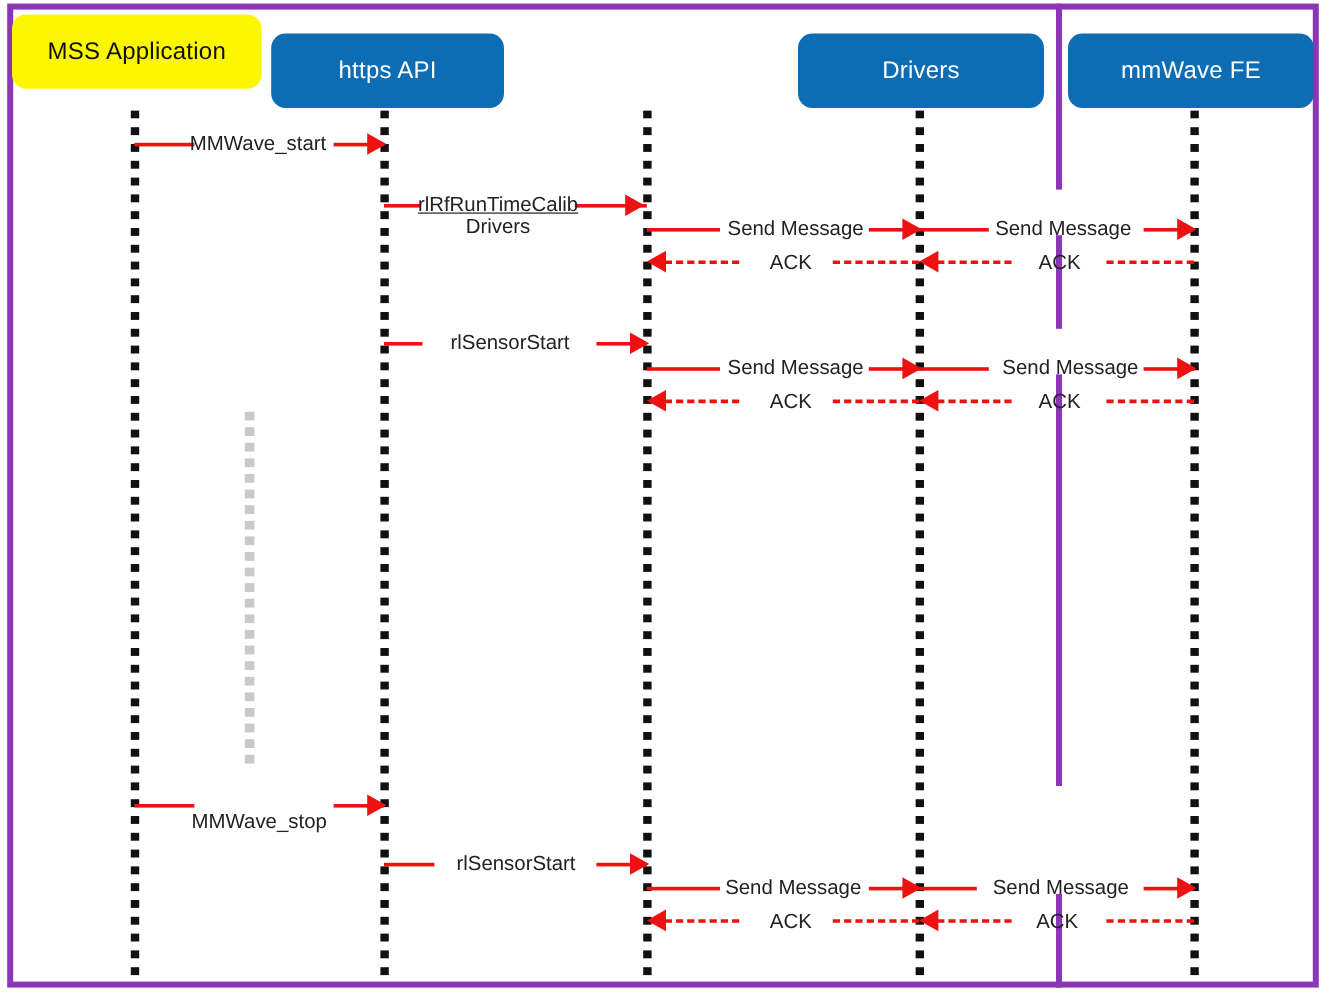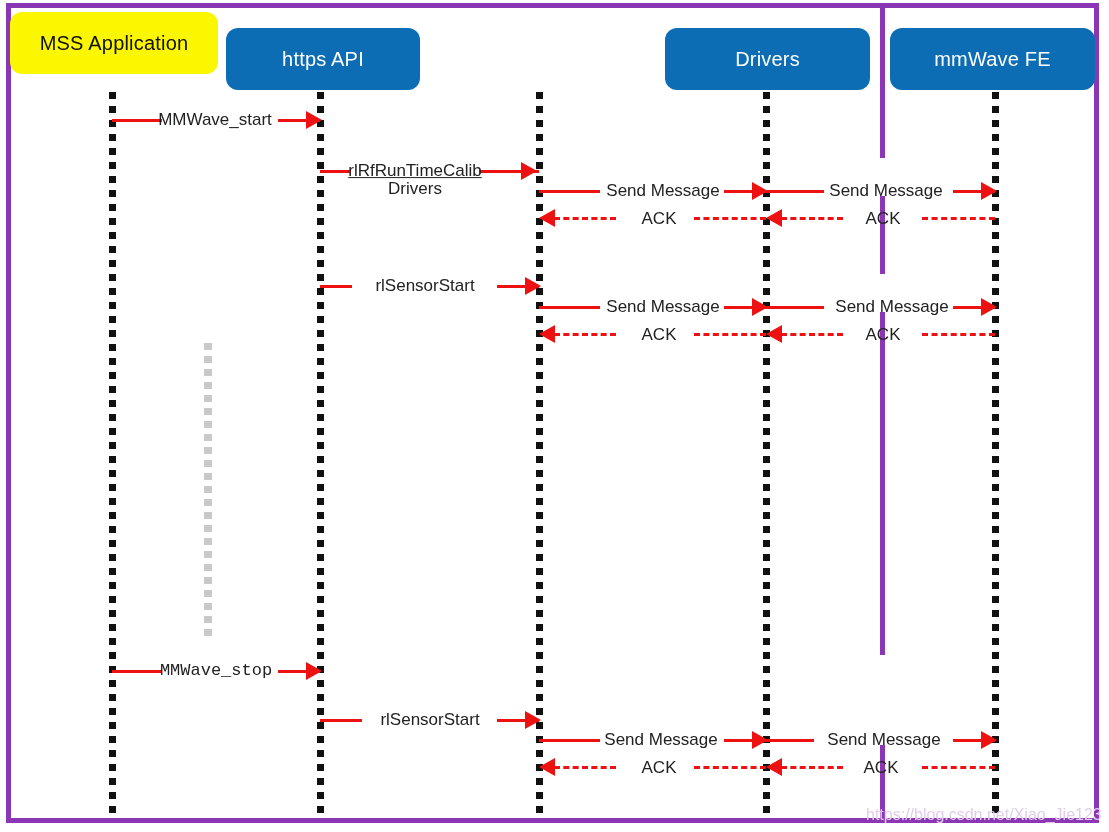--- a/index.html
+++ b/index.html
@@ -218,21 +218,21 @@
     <div class="seg dashed" style="left:694px; width:72px;"></div>
     <div class="seg dashed" style="left:554px; width:62px;"></div>
     <div class="arrowhead left" style="left:539px; top:-8px;"></div>
     <div class="label" style="left:659px; top:2px;">ACK</div>
   </div>
 
   <div class="msg" style="left:0; top:670px;">
     <div class="seg" style="left:112px; width:50px;"></div>
     <div class="seg" style="left:278px; width:42px;"></div>
     <div class="arrowhead right" style="left:306px; top:-8px;"></div>
-    <div class="label" style="left:216px; top:1px;font-family:Liberation Mono, monospace;">MMWave_stop</div>
+    <div class="label" style="left:216px; top:15px;">MMWave_stop</div>
   </div>
 
   <div class="msg" style="left:0; top:719px;">
     <div class="seg" style="left:320px; width:42px;"></div>
     <div class="seg" style="left:497px; width:42px;"></div>
     <div class="arrowhead right" style="left:525px; top:-8px;"></div>
     <div class="label" style="left:430px; top:1px;">rlSensorStart</div>
   </div>
 
   <div class="msg" style="left:0; top:739px;">
@@ -256,14 +256,13 @@
     <div class="label" style="left:881px; top:2px;">ACK</div>
   </div>
 
   <div class="msg" style="left:0; top:766px;">
     <div class="seg dashed" style="left:694px; width:72px;"></div>
     <div class="seg dashed" style="left:554px; width:62px;"></div>
     <div class="arrowhead left" style="left:539px; top:-8px;"></div>
     <div class="label" style="left:659px; top:2px;">ACK</div>
   </div>
 
-  <div class="watermark" style="left:866px; top:806px;">https://blog.csdn.net/Xiao_Jie123</div>
 </div>
 
 </body></html>

